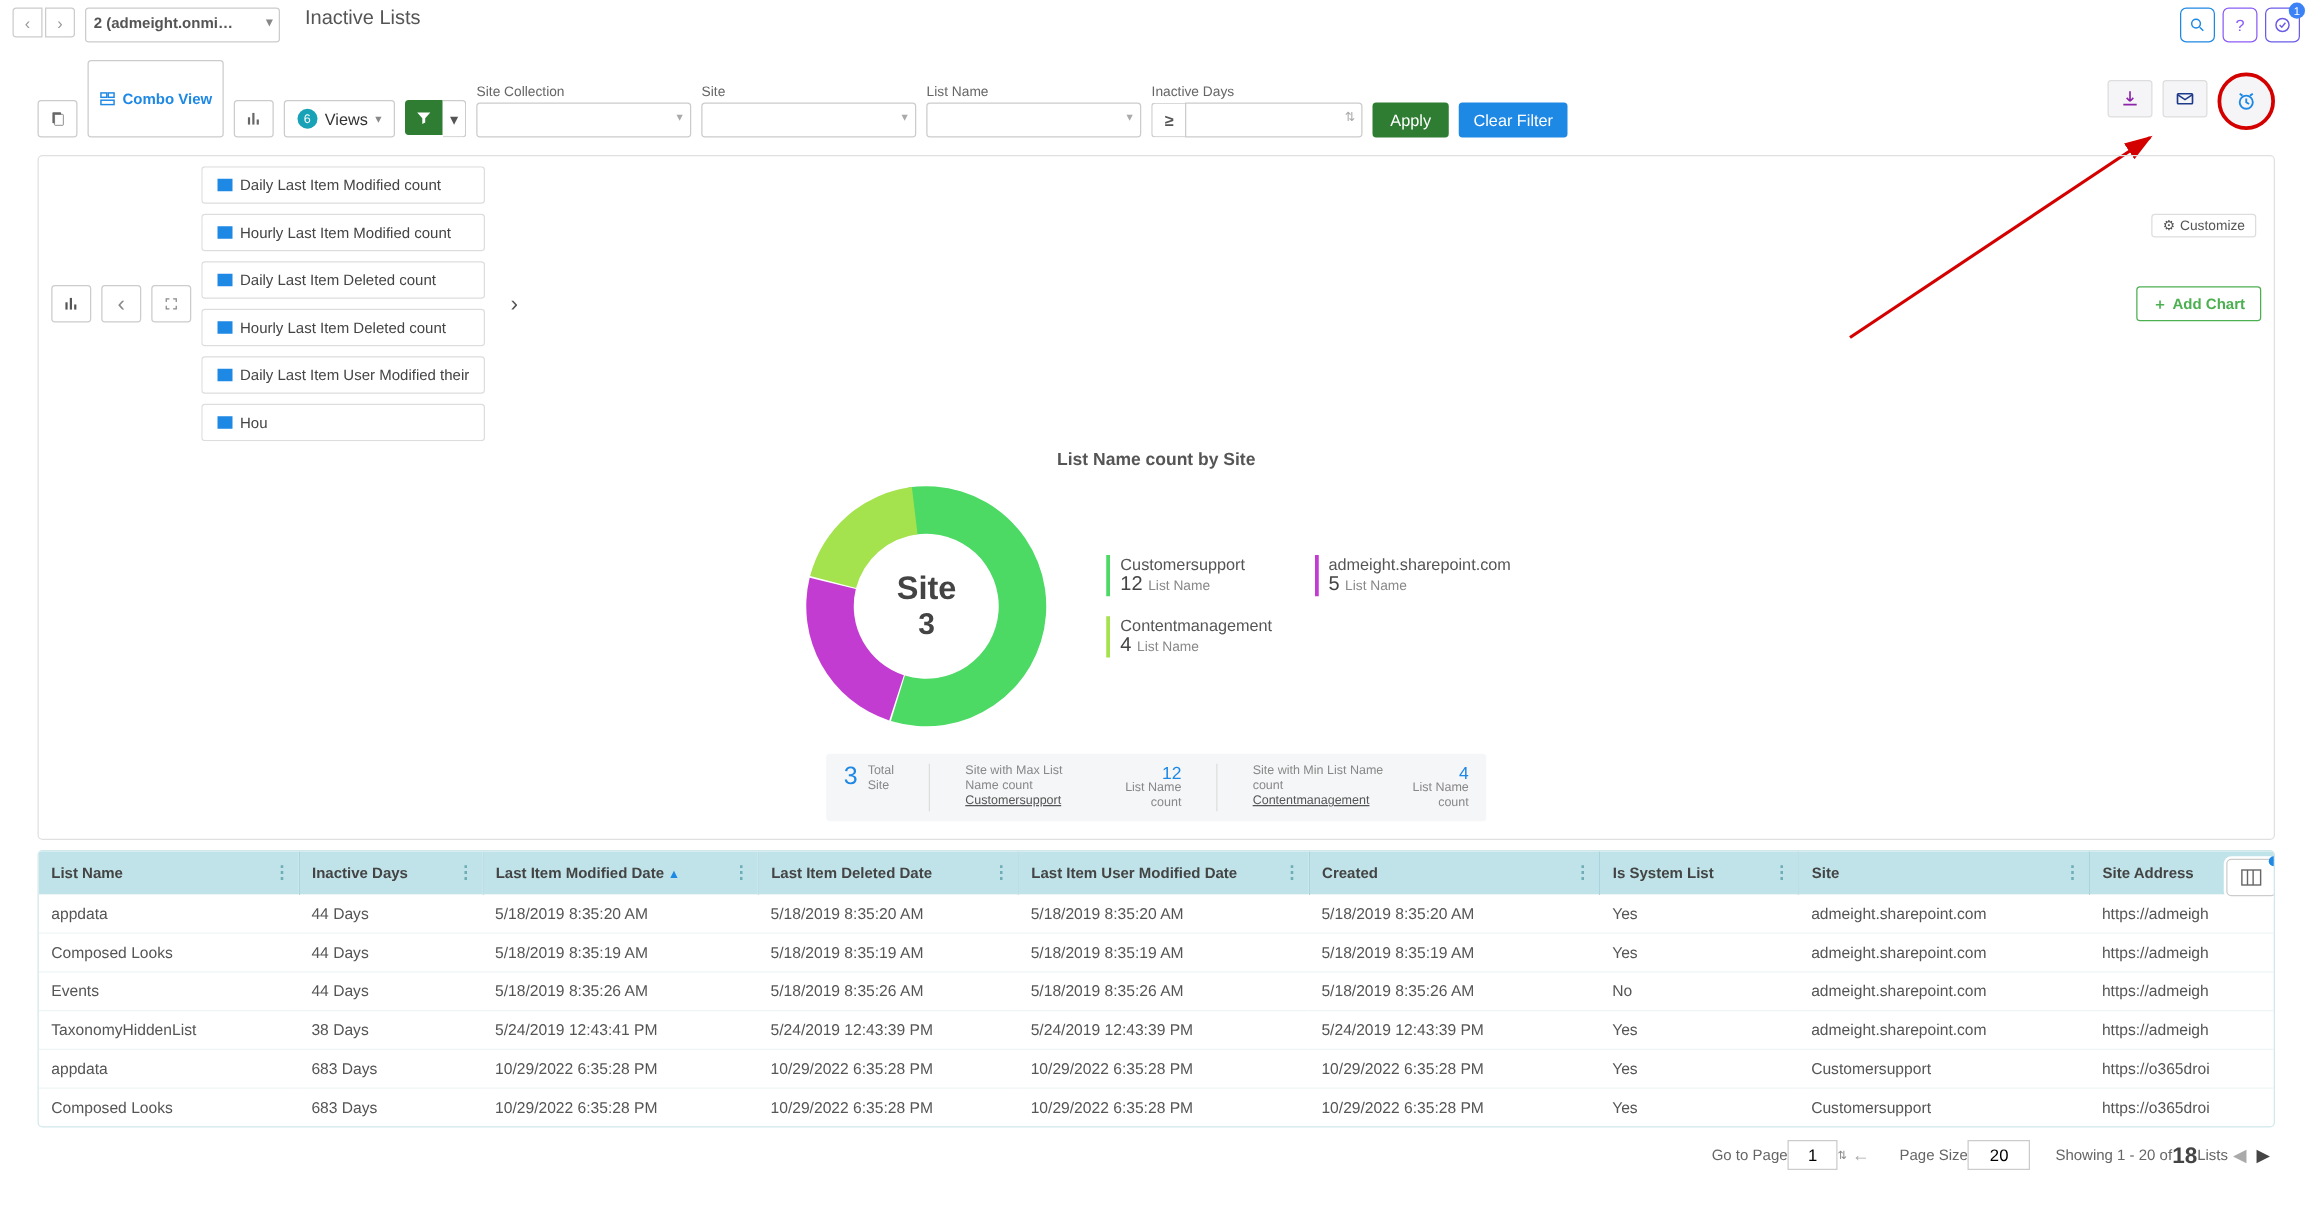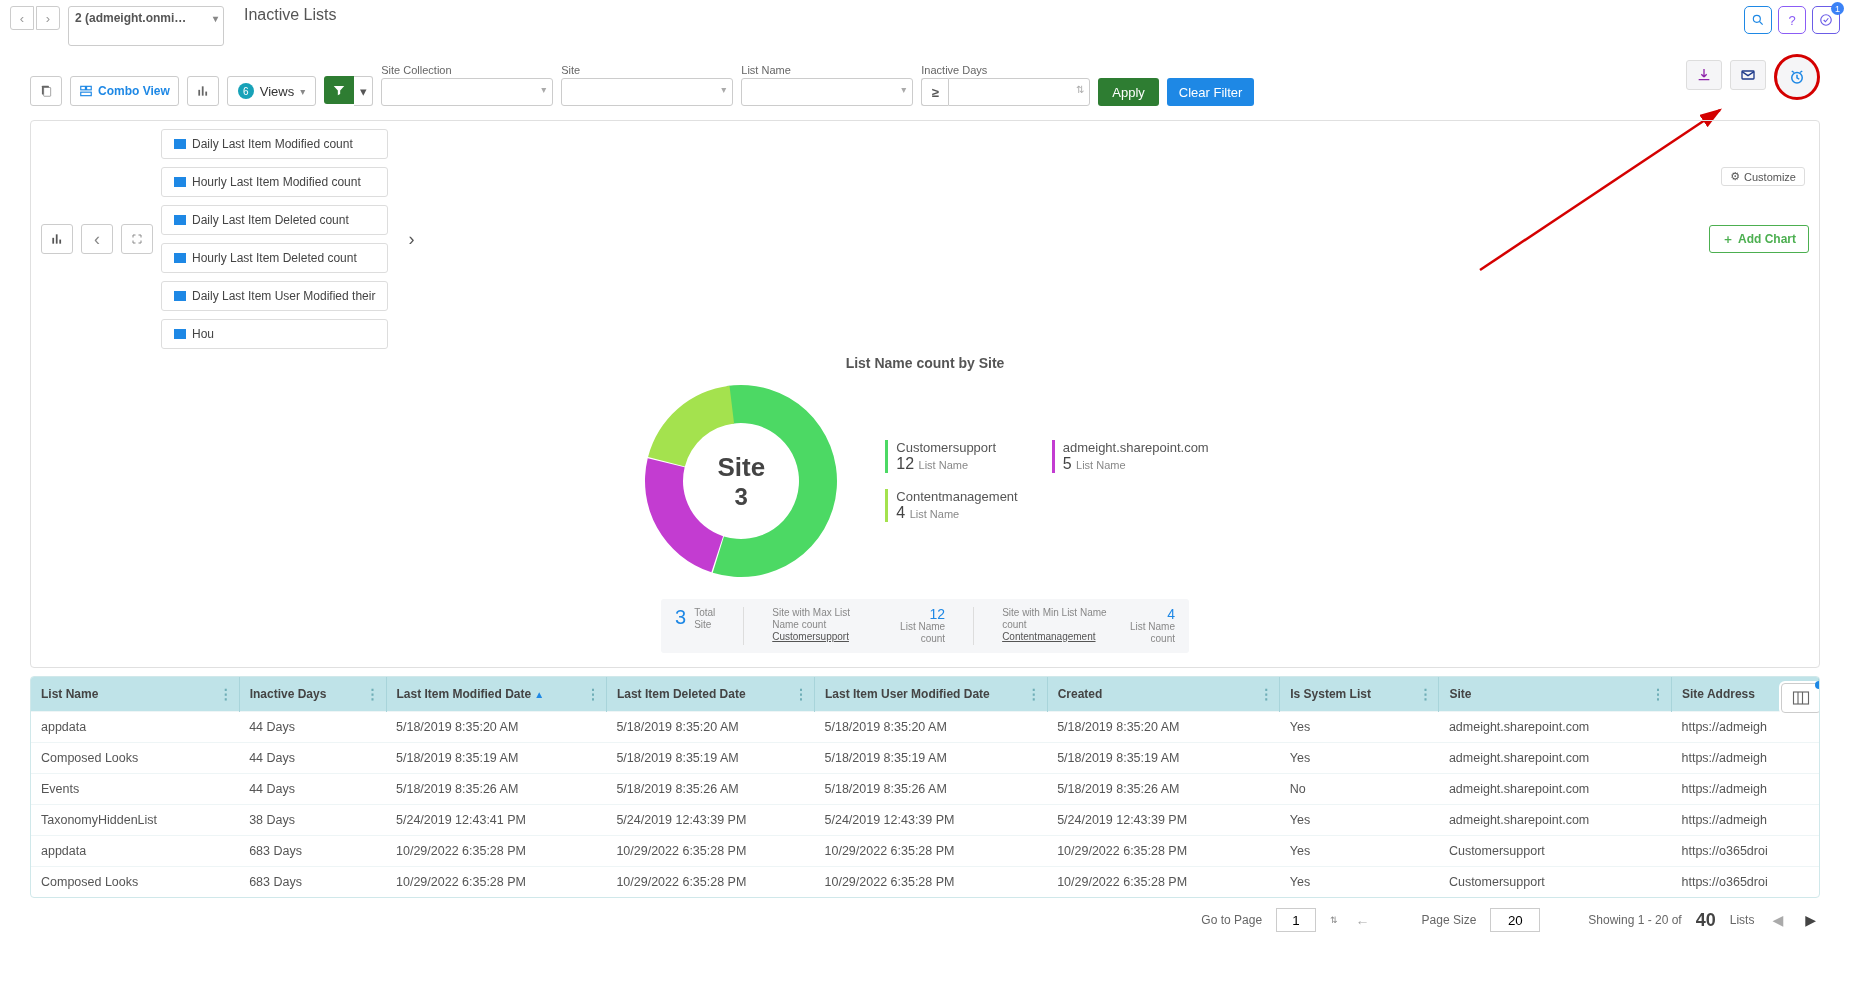--- a/index.html
+++ b/index.html
@@ -27,21 +27,21 @@
     color: #999;
     margin-right: 2px;
     background: #fff;
     border-radius: 3px 0 0 3px;
   }
   .nav-fwd { border-radius: 0 3px 3px 0; }
   .tenant-select {
     border: 1px solid #ccc;
     height: 22px;
     min-width: 130px;
-    padding: 0 18px 16px 6px;
+    padding: 0 18px 4px 6px;
     display: inline-flex;
     align-items: center;
     font-size: 12px;
     font-weight: 600;
     color: #555;
     border-radius: 3px;
     margin-left: 6px;
     position: relative;
   }
   .tenant-select::after {
@@ -90,21 +90,21 @@
     align-items: flex-end;
     padding: 10px 30px 6px 30px;
     gap: 8px;
     flex-wrap: nowrap;
   }
   .small-btn {
     height: 28px;
     border: 1px solid #ccc;
     background: #fff;
     border-radius: 3px;
-    padding: 0 8px;
+    padding: 16px 8px;
     display: flex;
     align-items: center;
     gap: 5px;
     font-size: 12px;
     color: #555;
     justify-content: center;
   }
   .small-btn.active { color: #1e88e5; font-weight:600; }
   .small-btn.iconly { padding: 0; width: 30px; justify-content:center; color:#666;}
   .views-btn {
@@ -293,21 +293,21 @@
     width:38px;height:28px;background:#fff;border:1px solid #ccc;
     display:flex;align-items:center;justify-content:center;border-radius:4px;
     box-shadow: 0 0 0 2px #fff;
   }
   .cols-btn .dot {
     position:absolute;top:-3px;right:-3px;width:8px;height:8px;border-radius:50%;background:#1e88e5;
   }
   
   .footer {
     margin: 4px 30px 10px 30px;
-    display:flex; align-items:center; gap:14px;
+    display:flex; align-items:center; 
     font-size:12px;color:#666;
   }
   .footer .pg-input { width:34px;height:20px;border:1px solid #ccc;text-align:center; }
   .footer .ps-input { width:44px;height:20px;border:1px solid #ccc;text-align:center; }
   .footer .big21 { font-size:18px;font-weight:600;color:#444; }
   .footer .arrow { color:#aaa;font-size:14px;padding:0 4px; }
   
   .red-arrow {
     position: absolute;
     top: 100px; right: 80px;
@@ -655,17 +655,17 @@
   <div style="flex:1;"></div>
   <span>Go to Page</span>
   <input class="pg-input" value="1" style="">
   <span style="font-size:9px;color:#888;">⇅</span>
   <span class="arrow">←</span>
   <span style="width:20px;"></span>
   <span>Page Size</span>
   <input class="ps-input" value="20" style="">
   <span style="width:20px;"></span>
   <span>Showing 1 - 20 of</span>
-  <span class="big21">40</span>
+  <span class="big21">18</span>
   <span>Lists</span>
   <span class="arrow">◀</span>
   <span class="arrow" style="color:#444;">▶</span>
 </div>
 
 </body></html>

